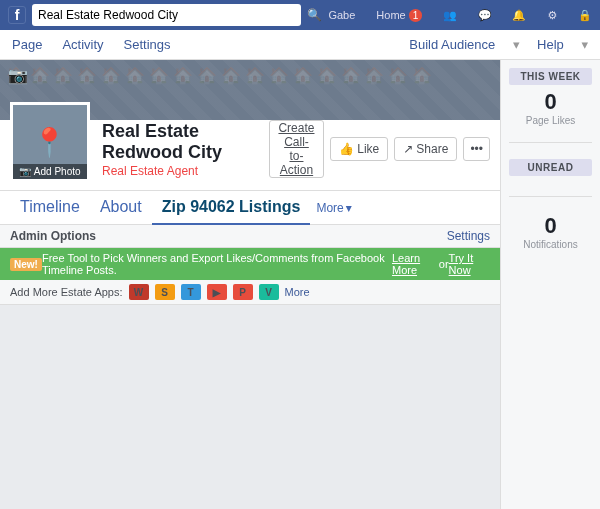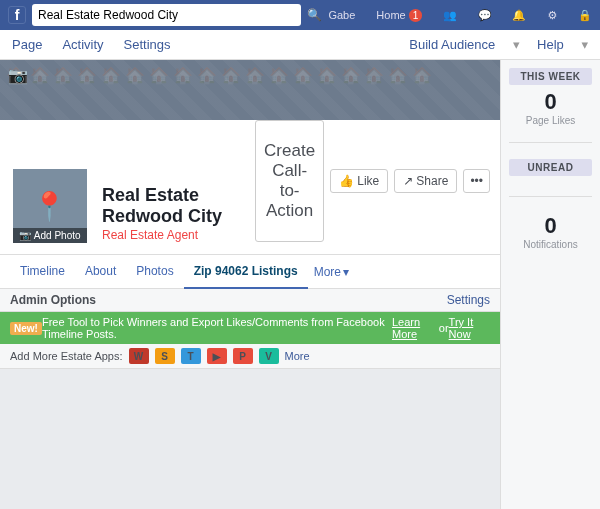--- a/index.html
+++ b/index.html
@@ -159,24 +159,25 @@
       margin-left: auto;
       display: flex;
       align-items: center;
       gap: 6px;
       padding-bottom: 4px;
     }
     .btn-cta {
       background: #fff;
       border: 1px solid #ccc;
       border-radius: 3px;
-      padding: 20px 8px;
-      font-size: 17px;
+      padding: 0 8px;
+      font-size: 12px;
       cursor: pointer;
       color: #4b4f56;
+      text-decoration: underline;
     }
     .btn-like {
       background: #fff;
       border: 1px solid #ccc;
       border-radius: 3px;
       padding: 4px 8px;
       font-size: 12px;
       cursor: pointer;
       color: #4b4f56;
       display: flex;
@@ -209,21 +210,21 @@
     .tabs-bar {
       background: #fff;
       display: flex;
       align-items: center;
       padding: 0 10px;
       border-bottom: 1px solid #ddd;
       height: 34px;
     }
     .tab {
       padding: 8px 10px;
-      font-size: 12px;
+      font-size: 16px;
       color: #4267b2;
       cursor: pointer;
       border-bottom: 2px solid transparent;
       height: 34px;
       display: flex;
       align-items: center;
     }
     .tab.active {
       color: #0c4a6e;
       border-bottom: 2px solid #4267b2;
@@ -438,21 +439,20 @@
           <span>↗</span>
           <span>Share</span>
         </button>
         <button class="btn-more">•••</button>
       </div>
     </div>
 
     <div class="tabs-bar">
       <div class="tab">Timeline</div>
       <div class="tab">About</div>
-      <div class="tab">Photos</div>
       <div class="tab active">Zip 94062 Listings</div>
       <div class="tab-more">
         <span>More</span>
         <span>▾</span>
       </div>
     </div>
 
     <div class="admin-bar">
       <span class="admin-label">Admin Options</span>
       <span class="admin-settings">Settings</span>

